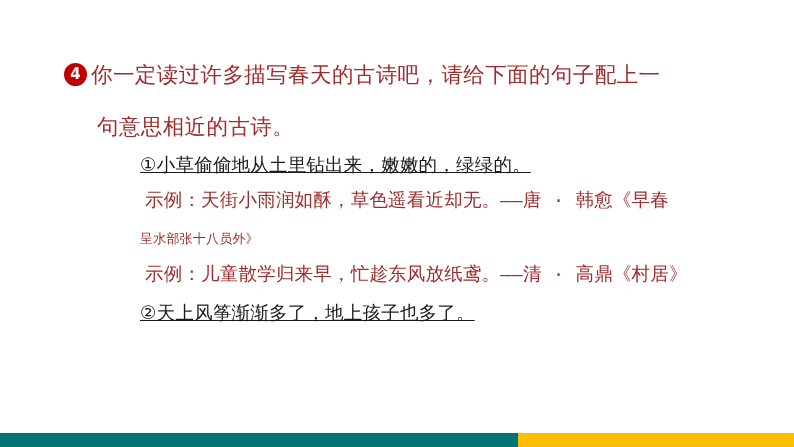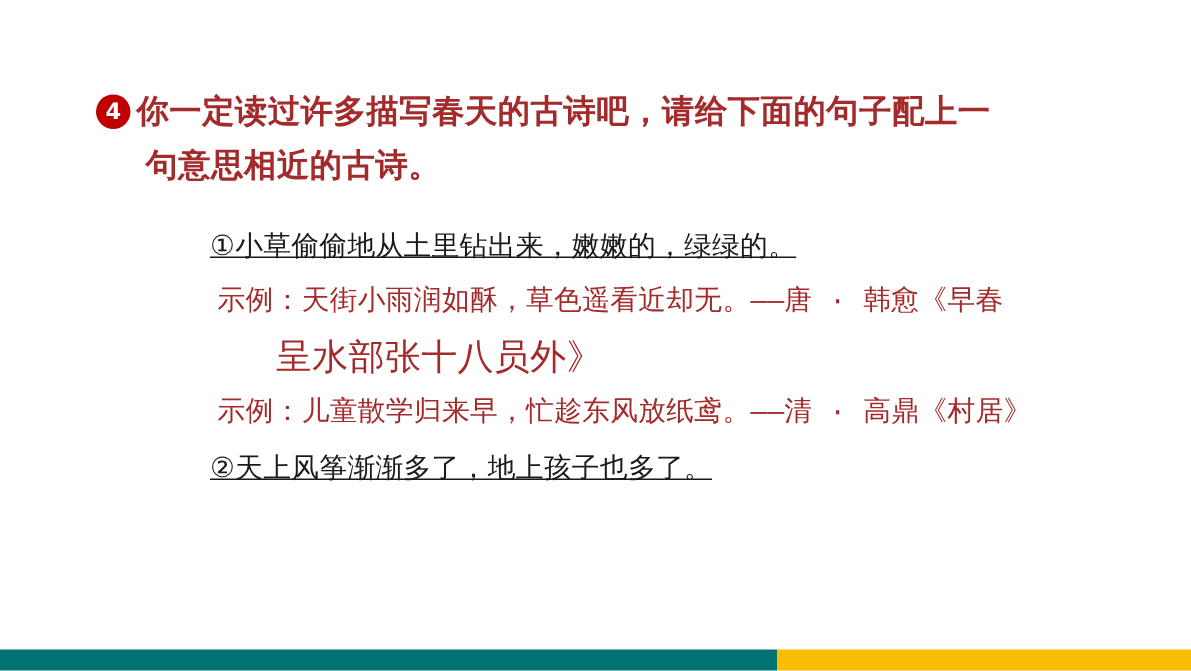--- a/index.html
+++ b/index.html
@@ -49,31 +49,31 @@
     text-align: center;
     margin-top: 5px;
     margin-right: 4px;
     font-family: "DejaVu Sans", "Liberation Sans", sans-serif;
   }
 
   .question-text-1,
   .question-text-2 {
     color: #A32B2B;
     font-size: 21.5px;
-    font-weight: bold;
+    font-weight: normal;
     letter-spacing: 0.4px;
     line-height: 33px;
     white-space: nowrap;
     font-family: "DejaVu Sans", "Liberation Sans", sans-serif;
   }
 
   .question-text-2 {
     margin-left: 33px;
     display: block;
-    margin-top: 3px;
+    margin-top: 19px;
   }
 
   
   .body-block {
     position: absolute;
     left: 140px;
     top: 146px;
     width: 620px;
   }
 
@@ -93,24 +93,23 @@
   .line-example {
     color: #A32B2B;
     font-size: 18.5px;
     line-height: 37px;
     padding-left: 5px;
     font-family: Liberation Mono, monospace;
   }
 
   .line-example-cont {
     color: #A32B2B;
-    font-size: 24px;
+    font-size: 13px;
     line-height: 37px;
     font-family: "DejaVu Sans", "Liberation Sans", sans-serif;
-    margin-left: 44px;
   }
 
   
   .footer-bars {
     position: absolute;
     left: 0;
     bottom: 0;
     width: 794px;
     height: 14px;
     display: flex;

